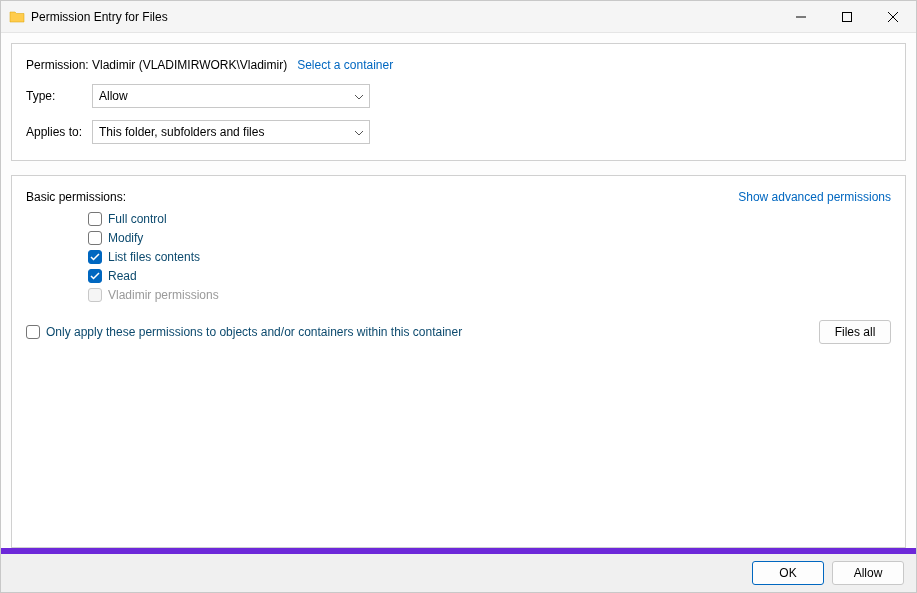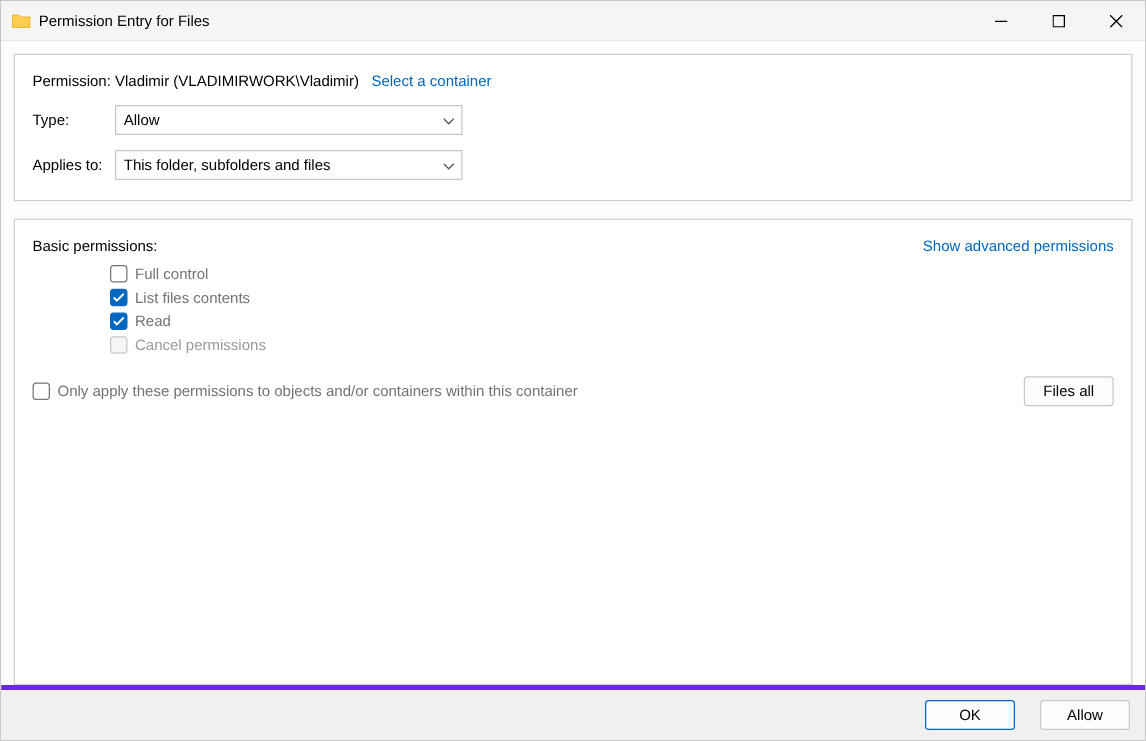--- a/index.html
+++ b/index.html
@@ -144,21 +144,21 @@
     background: #0067c0;
     border-color: #0067c0;
   }
   .checkbox.checked svg { display: block; }
   .checkbox svg { display: none; }
   .checkbox.disabled {
     border-color: #c8c8c8;
     background: #f5f5f5;
   }
   .chk-label {
-    color: #737373;
+    color: #0c4a6e;
   }
   .chk-label.disabled {
     color: #9a9a9a;
   }
   .bottom-row {
     display: flex;
     justify-content: space-between;
     align-items: center;
   }
   .btn {
@@ -175,26 +175,26 @@
     align-items: center;
     justify-content: center;
   }
   .btn.primary {
     border-color: #0067c0;
     border-width: 1px;
   }
   .footer {
     height: 44px;
     background: #f0f0f0;
-    border-top: 4px solid #6d28d9;
+    border-top: 6px solid #6d28d9;
     display: flex;
     align-items: center;
     justify-content: flex-end;
     padding: 0 12px;
-    gap: 20px;
+    gap: 8px;
   }
 </style>
 </head>
 <body>
 
 <div class="window">
   <div class="titlebar">
     <span class="ticon">
       <svg width="16" height="16" viewBox="0 0 16 16">
           <path d="M1 3h5l1.5 1.5H15V13H1z" fill="#ffcc4d" stroke="#d9a300" stroke-width="0.5"></path>
@@ -254,38 +254,42 @@
       <div class="perm-header">
         <span class="perm-title">Basic permissions:</span>
         <span class="link">Show advanced permissions</span>
       </div>
       <div class="perm-list" id="perm-list">
           <div class="chk-row">
             <span class="checkbox"></span>
             <span class="chk-label">Full control</span>
           </div>
           <div class="chk-row">
+            <span class="checkbox"></span>
+            <span class="chk-label">Modify</span>
+          </div>
+          <div class="chk-row">
             <span class="checkbox checked">
               <svg width="10" height="10" viewBox="0 0 10 10">
                 <path d="M1 5l2.5 2.5L9 2" fill="none" stroke="#fff" stroke-width="1.5"></path>
               </svg>
             </span>
             <span class="chk-label">List files contents</span>
           </div>
           <div class="chk-row">
             <span class="checkbox checked">
               <svg width="10" height="10" viewBox="0 0 10 10">
                 <path d="M1 5l2.5 2.5L9 2" fill="none" stroke="#fff" stroke-width="1.5"></path>
               </svg>
             </span>
             <span class="chk-label">Read</span>
           </div>
           <div class="chk-row">
             <span class="checkbox disabled"></span>
-            <span class="chk-label disabled">Cancel permissions</span>
+            <span class="chk-label disabled">Vladimir permissions</span>
           </div>
         </div>
       <div class="bottom-row">
         <div class="chk-row">
           <span class="checkbox">
             
           </span>
           <span class="chk-label">Only apply these permissions to objects and/or containers within this container</span>
         </div>
         <button class="btn">Files all</button>

